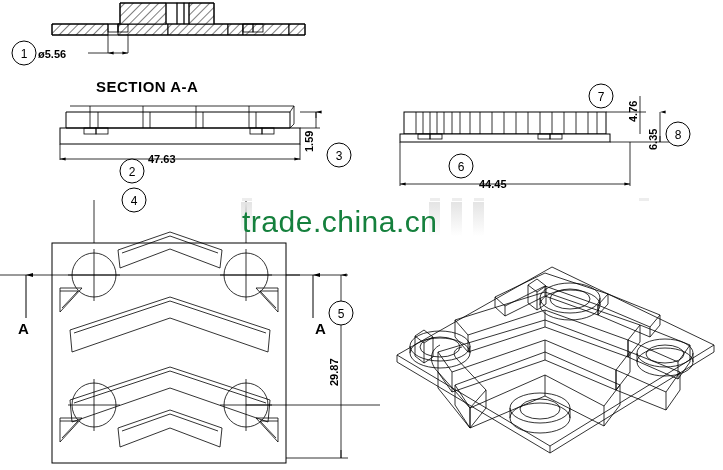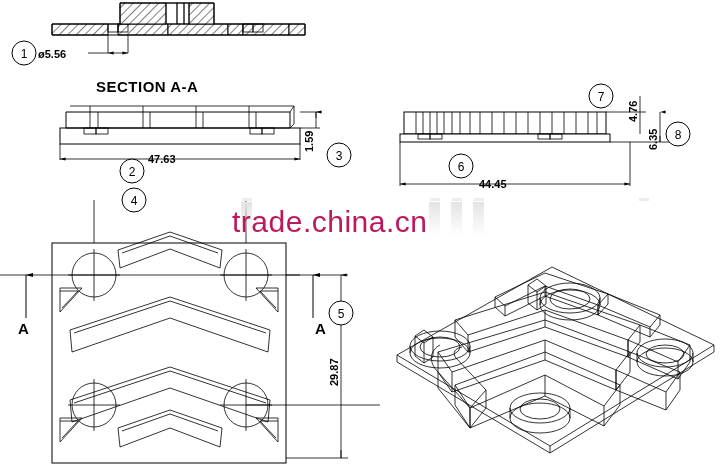--- a/index.html
+++ b/index.html
@@ -23,25 +23,25 @@
   }
   svg.cad {
     position: absolute;
     left: 0;
     top: 0;
     width: 723px;
     height: 470px;
   }
   .wm {
     position: absolute;
-    left: 232px;
+    left: 242px;
     top: 205px;
     font-family: "Liberation Sans", sans-serif;
     font-size: 30px;
-    color: #be185d;
+    color: #15803d;
     letter-spacing: 0.5px;
     white-space: nowrap;
     user-select: none;
   }
   .wm-marks {
     position: absolute;
     left: 230px;
     top: 196px;
     width: 270px;
     height: 30px;

